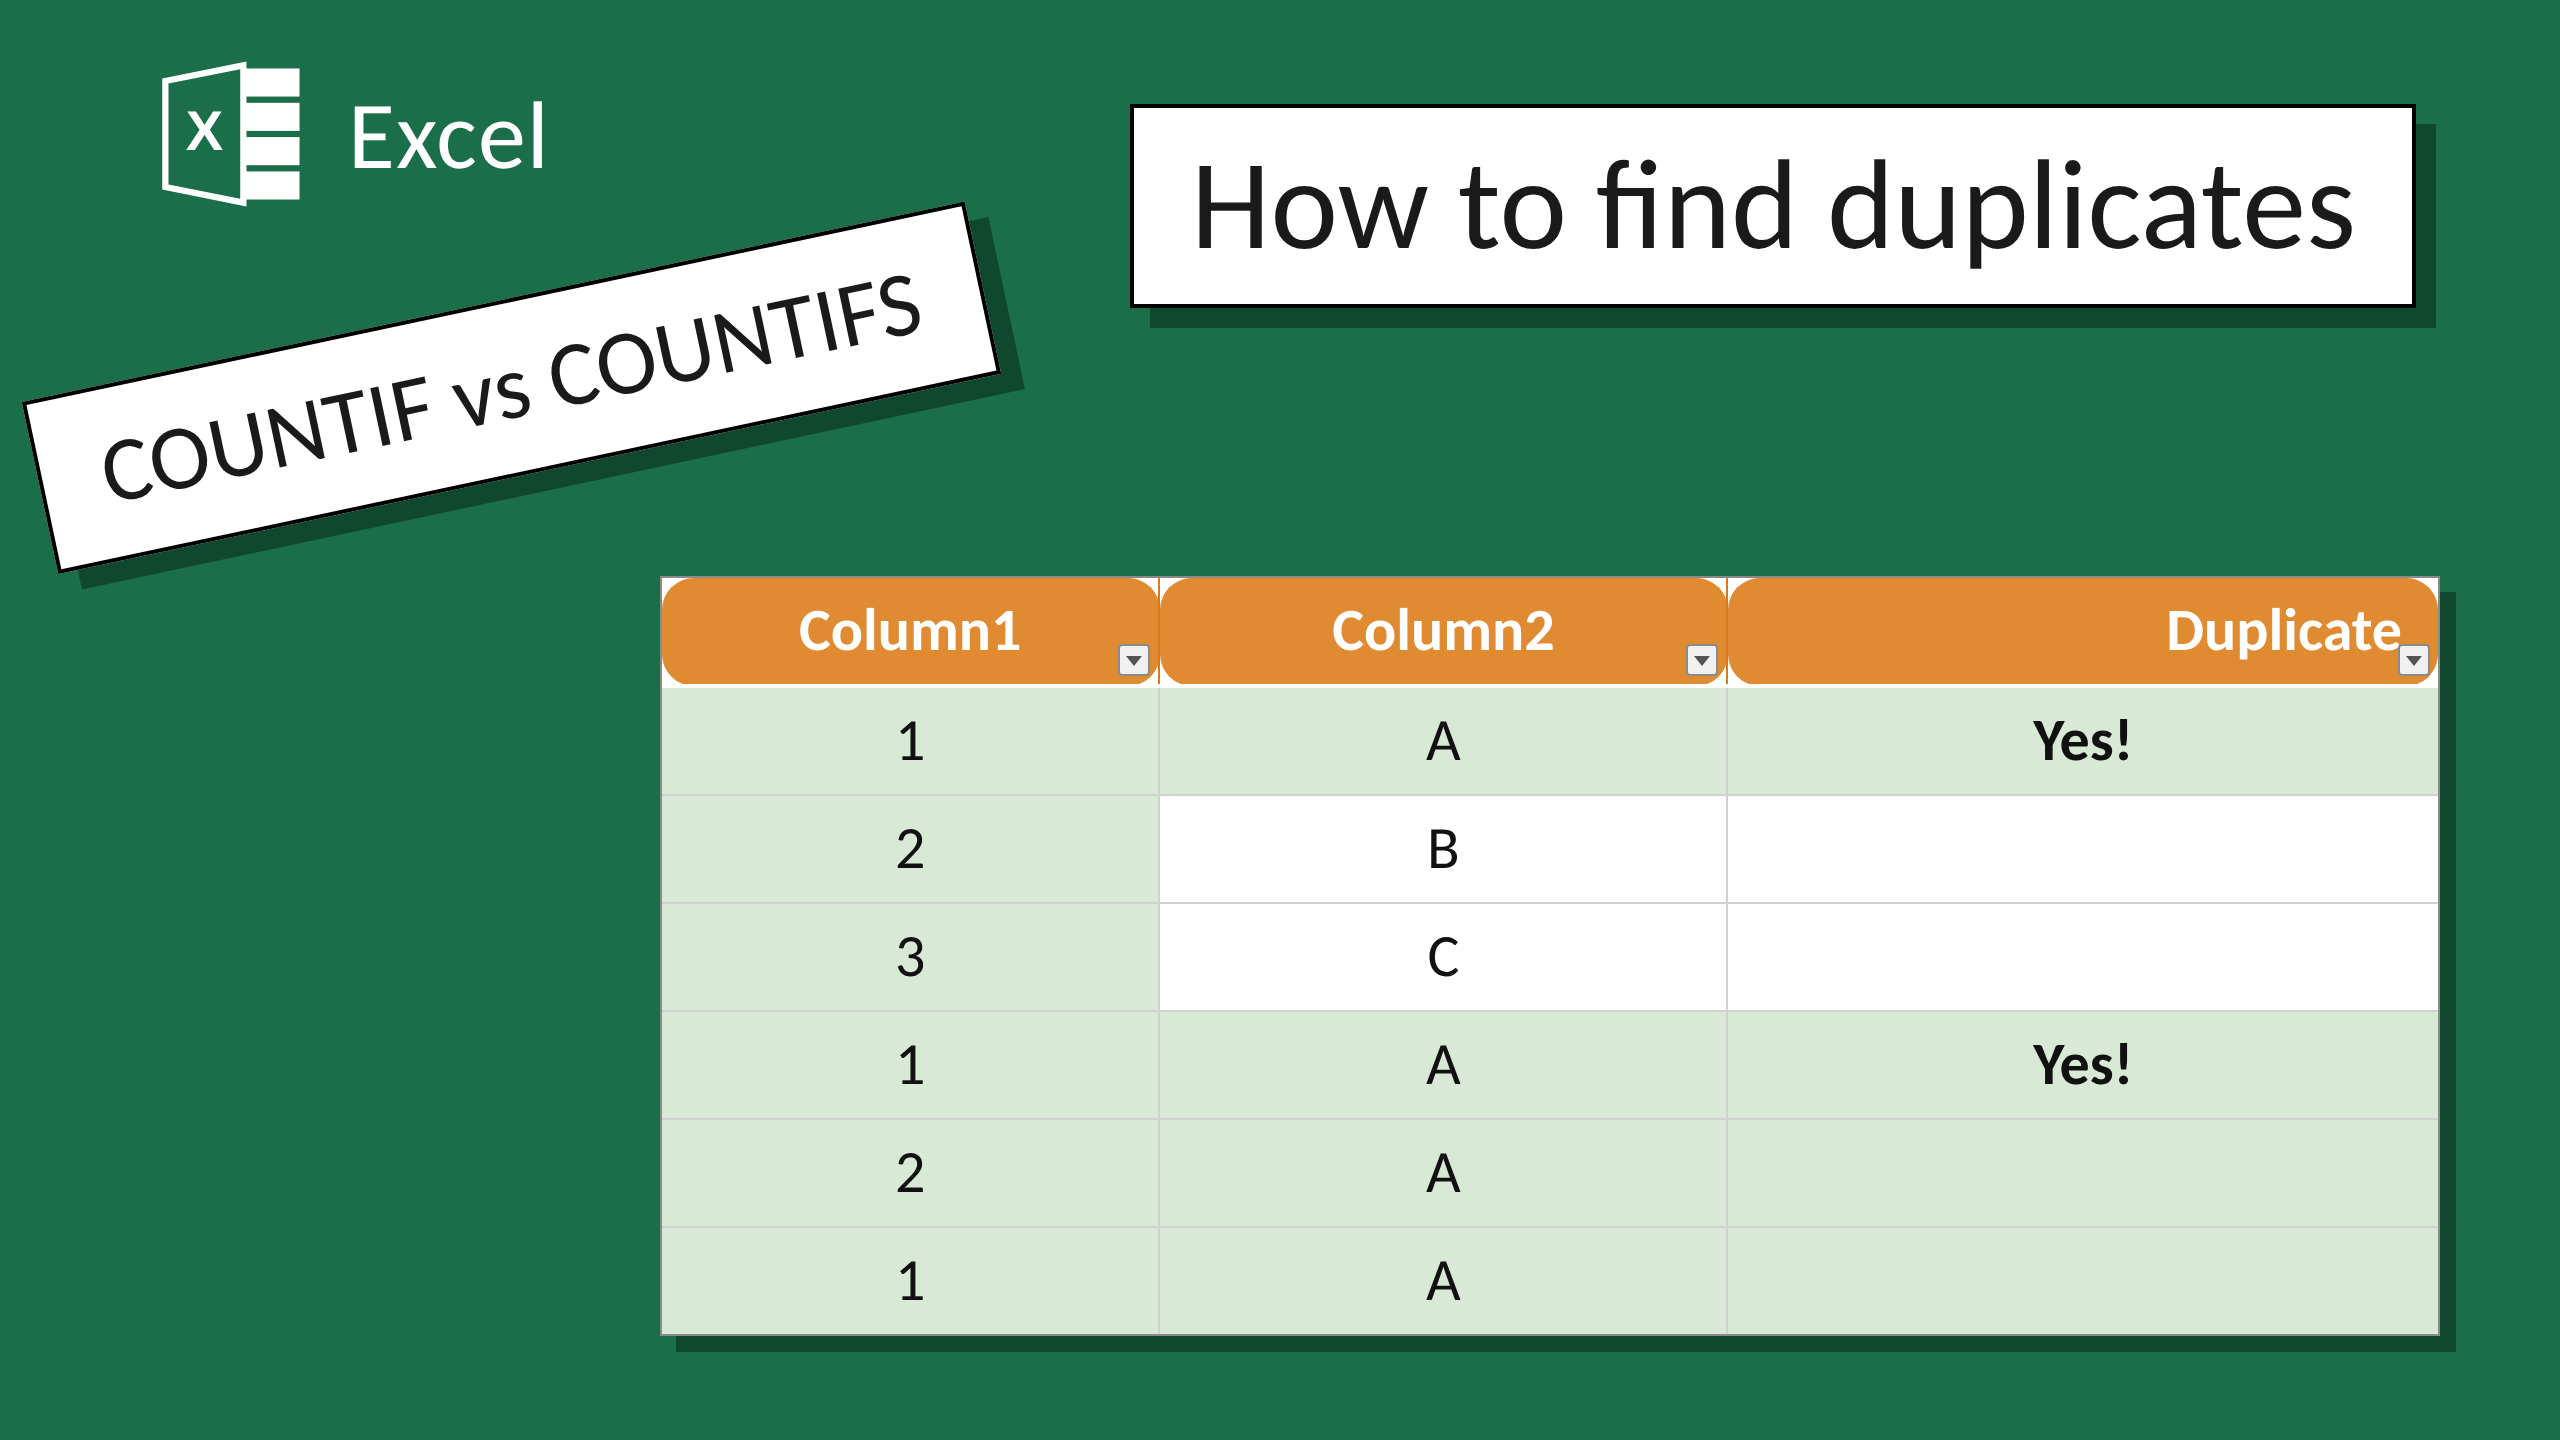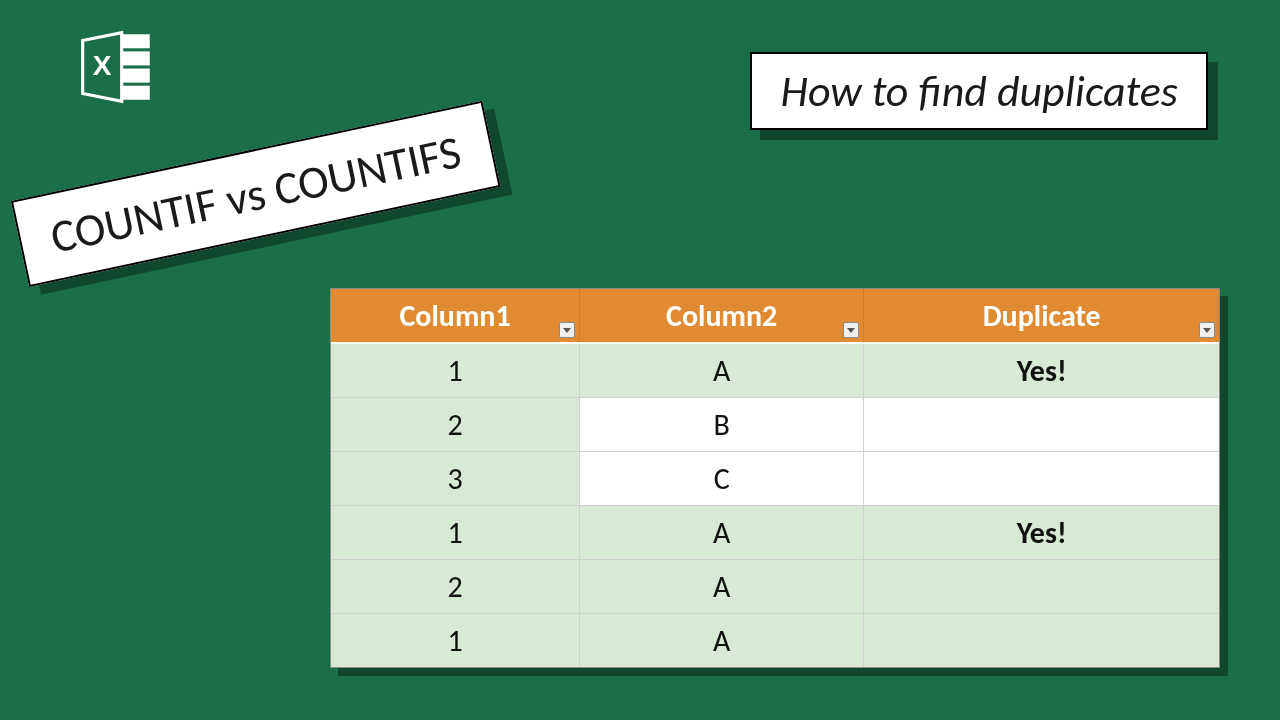--- a/index.html
+++ b/index.html
@@ -35,23 +35,22 @@
     border: 2px solid #000;
     box-shadow: 10px 10px 0 rgba(0,0,0,0.35);
     padding: 10px 28px;
     position: absolute;
     color: #1a1a1a;
     white-space: nowrap;
   }
   .banner-title {
     right: 72px;
     top: 52px;
-    font-size: 44px;
+    font-size: 64px;
     font-weight: 400;
-    font-style: italic;
   }
   .banner-rotated {
     left: 20px;
     top: 200px;
     transform: rotate(-12deg);
     transform-origin: left center;
     font-size: 46px;
     font-weight: 400;
     padding: 14px 30px;
   }
@@ -78,22 +77,23 @@
 
   .table-wrap thead th {
     background: #e08a31;
     color: #ffffff;
     font-weight: 600;
     text-align: center;
     padding: 8px 18px;
     position: relative;
     border-bottom: 2px solid #ffffff;
     border-right: 1px solid #d87a1f;
-  }
-  .table-wrap thead th:last-child { border-right: none; }
+    border-radius: 16px;
+  }
+  .table-wrap thead th:last-child { border-right: none; text-align: right; }
 
   .filter-btn {
     position: absolute;
     right: 4px;
     bottom: 4px;
     width: 16px;
     height: 16px;
     background: #f0f0f0;
     border: 1px solid #8a8a8a;
     border-radius: 2px;
@@ -131,20 +131,21 @@
   <span>
     <svg width="78" height="78" viewBox="0 0 100 100">
       <rect x="42" y="8" width="50" height="18" fill="#ffffff"></rect>
       <rect x="42" y="30" width="50" height="18" fill="#ffffff"></rect>
       <rect x="42" y="52" width="50" height="18" fill="#ffffff"></rect>
       <rect x="42" y="74" width="50" height="18" fill="#ffffff"></rect>
       <polygon points="6,16 56,6 56,94 6,84" fill="#1a6e49" stroke="#ffffff" stroke-width="4"></polygon>
       <text x="31" y="60" text-anchor="middle" font-family="Arial" font-size="36" font-weight="700" fill="#ffffff">X</text>
     </svg>
   </span>
+  <span class="excel-logo-text">Excel</span>
 </div>
 
 <div class="banner banner-title">
   <span>How to find duplicates</span>
 </div>
 
 <div class="banner banner-rotated">
   <span>COUNTIF vs COUNTIFS</span>
 </div>
 

